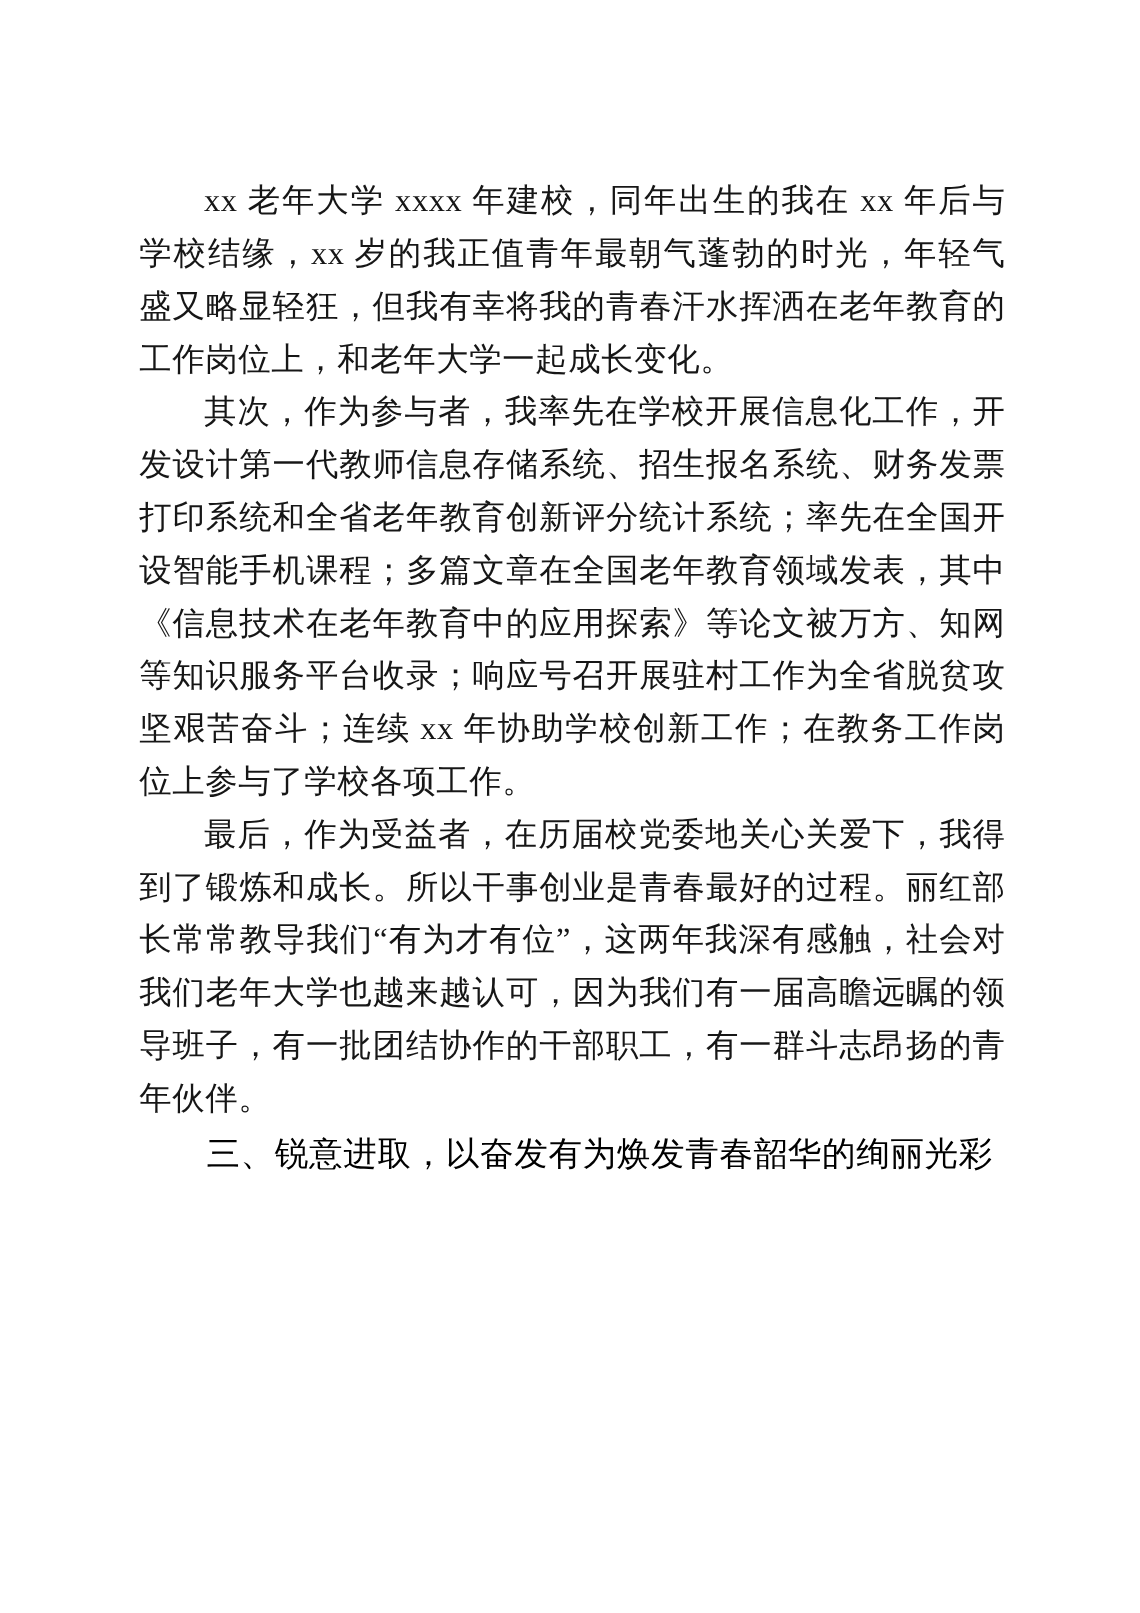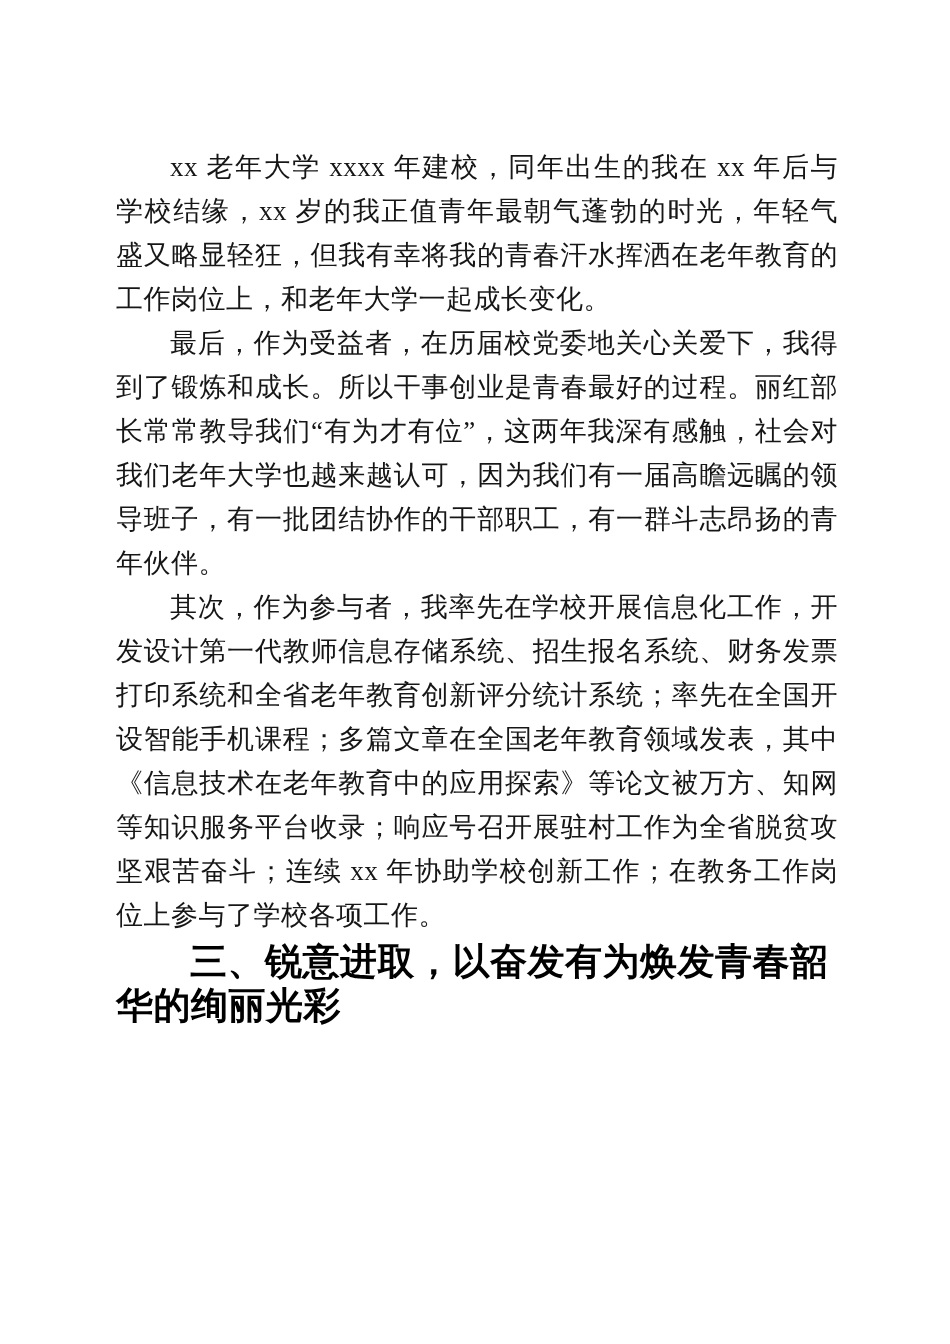--- a/index.html
+++ b/index.html
@@ -30,29 +30,29 @@
     line-height: 44px;
     color: #161616;
     text-align: justify;
     text-indent: 2em;
     letter-spacing: 0.5px;
     word-break: break-all;
   }
   .section-heading {
     margin: 3px 0 0 0;
     font-family: "Liberation Sans", "DejaVu Sans", sans-serif;
-    font-size: 37px;
+    font-size: 28px;
     line-height: 44px;
-    font-weight: bold;
+    font-weight: normal;
     color: #000000;
     text-indent: 2em;
     letter-spacing: 0.5px;
   }
 </style>
 </head>
 <body>
 
 <div class="page">
   <p class="body-par">xx 老年大学 xxxx 年建校，同年出生的我在 xx 年后与学校结缘，xx 岁的我正值青年最朝气蓬勃的时光，年轻气盛又略显轻狂，但我有幸将我的青春汗水挥洒在老年教育的工作岗位上，和老年大学一起成长变化。</p>
+  <p class="body-par">其次，作为参与者，我率先在学校开展信息化工作，开发设计第一代教师信息存储系统、招生报名系统、财务发票打印系统和全省老年教育创新评分统计系统；率先在全国开设智能手机课程；多篇文章在全国老年教育领域发表，其中《信息技术在老年教育中的应用探索》等论文被万方、知网等知识服务平台收录；响应号召开展驻村工作为全省脱贫攻坚艰苦奋斗；连续 xx 年协助学校创新工作；在教务工作岗位上参与了学校各项工作。</p>
   <p class="body-par">最后，作为受益者，在历届校党委地关心关爱下，我得到了锻炼和成长。所以干事创业是青春最好的过程。丽红部长常常教导我们“有为才有位”，这两年我深有感触，社会对我们老年大学也越来越认可，因为我们有一届高瞻远瞩的领导班子，有一批团结协作的干部职工，有一群斗志昂扬的青年伙伴。</p>
-  <p class="body-par">其次，作为参与者，我率先在学校开展信息化工作，开发设计第一代教师信息存储系统、招生报名系统、财务发票打印系统和全省老年教育创新评分统计系统；率先在全国开设智能手机课程；多篇文章在全国老年教育领域发表，其中《信息技术在老年教育中的应用探索》等论文被万方、知网等知识服务平台收录；响应号召开展驻村工作为全省脱贫攻坚艰苦奋斗；连续 xx 年协助学校创新工作；在教务工作岗位上参与了学校各项工作。</p>
   <h2 class="section-heading">三、锐意进取，以奋发有为焕发青春韶华的绚丽光彩</h2>
 </div>
 
 </body></html>

